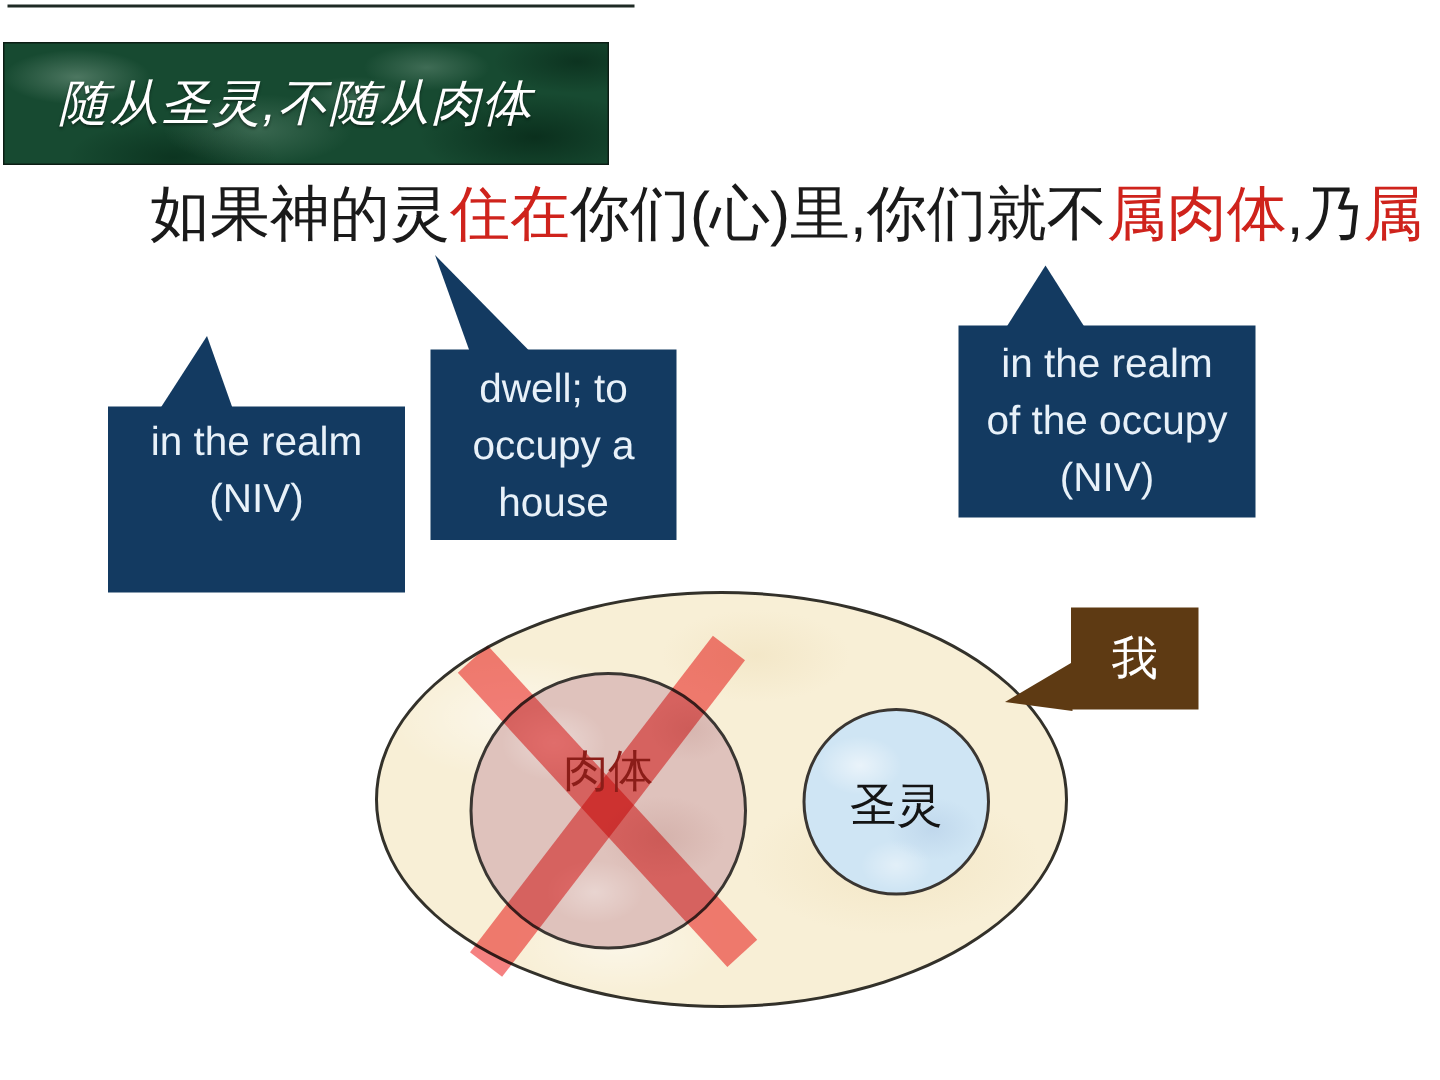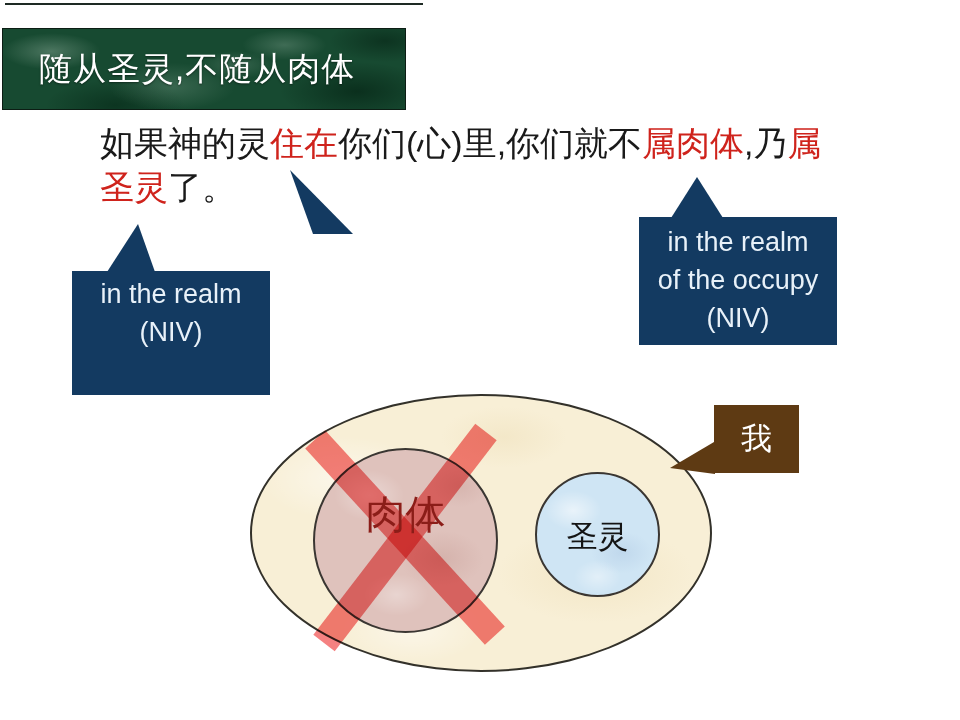--- a/index.html
+++ b/index.html
@@ -21,25 +21,26 @@
       radial-gradient(ellipse 110px 42px at 88% 78%, rgba(0,26,13,.55), transparent 70%),
       radial-gradient(ellipse 100px 36px at 28% 95%, rgba(0,30,15,.48), transparent 70%),
       radial-gradient(ellipse 54px 20px at 58% 45%, rgba(222,240,228,.16), transparent 70%),
       radial-gradient(ellipse 80px 30px at 95% 15%, rgba(0,24,12,.45), transparent 70%);
     border:1px solid #0c1d14;
     box-sizing:border-box;
     display:flex;align-items:center;
     color:#ffffff;font-size:33px;letter-spacing:1px;
     padding-left:36px;
     text-shadow:0 1px 2px rgba(0,0,0,.45);
+    font-style:italic;
   }
   
   .verse{
     position:absolute;left:100px;top:121px;width:790px;
-    font-size:34px;line-height:44px;color:#1a1a1a;
+    font-size:40px;line-height:44px;color:#1a1a1a;
     white-space:nowrap;
   }
   .verse .red{color:#cf231c;}
   
   .callout{
     position:absolute;box-sizing:border-box;
     background:#133a61;color:#e8f1f9;
     text-align:center;font-size:27px;line-height:38px;
   }
   .callout-spirit{left:72px;top:271px;width:198px;height:124px;padding-top:4px;}
@@ -86,55 +87,59 @@
   }
   .xbar{
     position:absolute;left:272px;top:524px;width:266px;height:27px;
     background:#f58181;mix-blend-mode:multiply;z-index:3;
   }
   .xbar-1{transform:rotate(47.5deg);}
   .xbar-2{transform:rotate(-52.5deg);}
   .label-flesh{
     position:absolute;left:313px;top:492px;width:185px;
     text-align:center;z-index:4;color:#8b1d18;
-    font-size:40px;line-height:45px;
+    font-size:30px;line-height:45px;
   }
   .label-spirit{
     position:absolute;left:535px;top:516px;width:125px;
     text-align:center;z-index:4;color:#141414;font-size:31px;
   }
 </style>
 </head>
 <body>
 
 <div class="slide">
 
   <div class="top-rule"></div>
 
   <div class="banner">
     <span>随从圣灵,不随从肉体</span>
   </div>
 
   <div class="verse">
     <div><span>如果神的灵</span><span class="red">住在</span><span>你们(心)里,你们就不</span><span class="red">属肉体</span><span>,乃</span><span class="red">属</span></div>
-    <div><span class="red">圣灵</span><span>了。</span></div>
   </div>
 
   <svg class="pointer-layer" viewBox="0 0 960 720">
     <polygon points="138,224 107,272 155,272" fill="#133a61"></polygon>
     <polygon points="290,170 313,234 353,234" fill="#133a61"></polygon>
     <polygon points="697,177 671,218 723,218" fill="#133a61"></polygon>
     <polygon points="670,468 714,442 715,474" fill="#5e3a13"></polygon>
   </svg>
 
   <div class="callout callout-spirit">
     <div>in the realm</div>
     <div>(NIV)</div>
   </div>
 
+  <div class="callout callout-dwell">
+    <div>dwell; to</div>
+    <div>occupy a</div>
+    <div>house</div>
+  </div>
 
   <div class="callout callout-flesh">
     <div>in the realm</div>
     <div>of the occupy</div>
     <div>(NIV)</div>
   </div>
 
   <div class="ellipse"></div>
 
   <div class="circle-flesh"></div>

